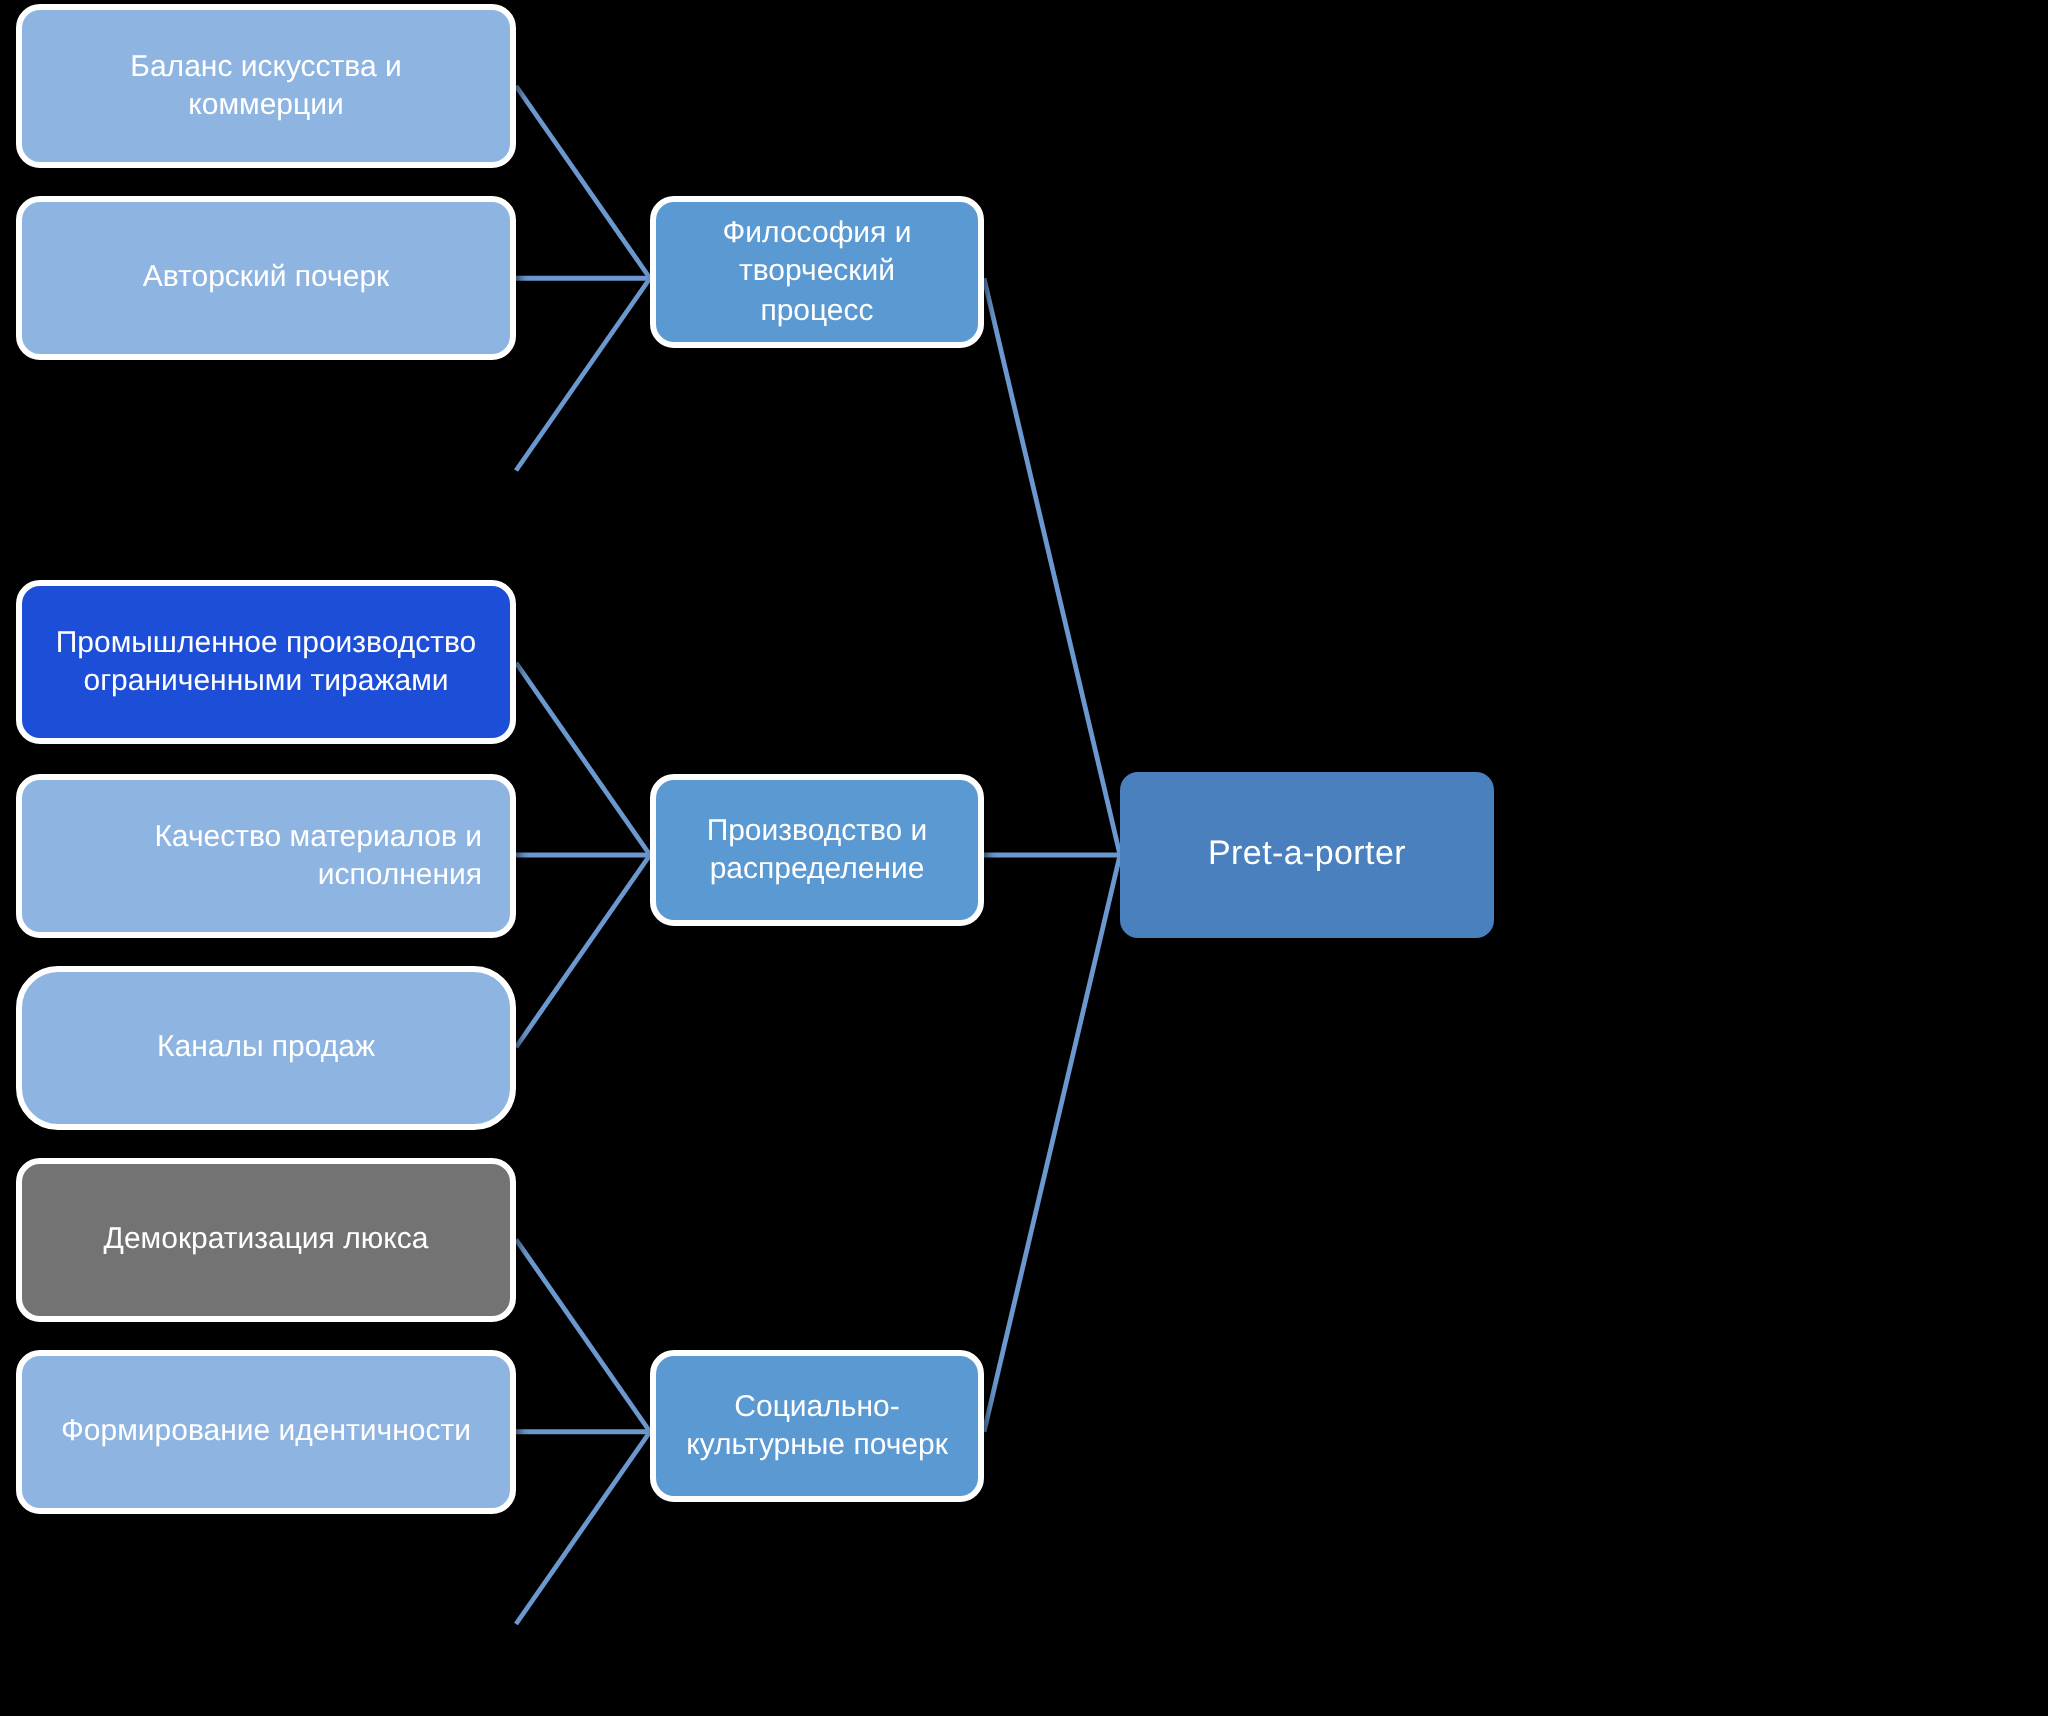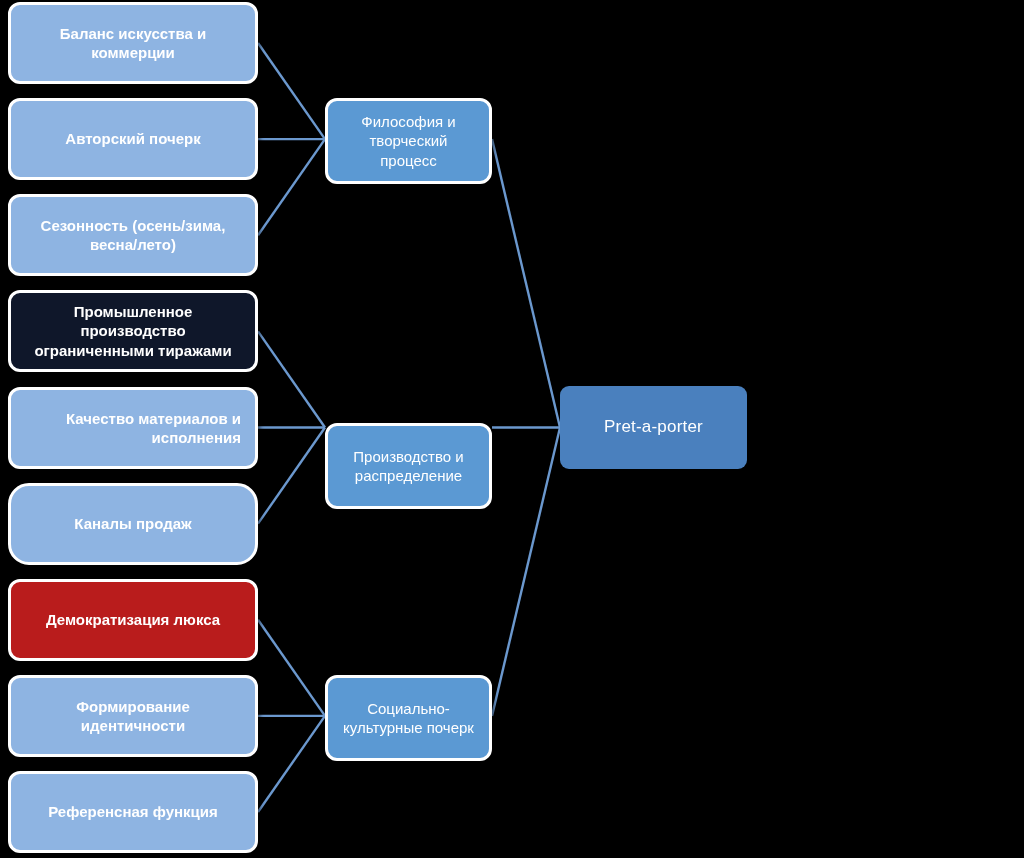--- a/index.html
+++ b/index.html
@@ -33,26 +33,25 @@
     line-height: 1.3;
     padding: 6px 14px;
   }
   .node.leaf {
     left: 8px;
     width: 250px;
     height: 82px;
     border: 3px solid #FFFFFF;
     font-size: 15px;
     box-shadow: 2px 3px 4px rgba(0,0,0,0.55);
-    font-weight: bold;
   }
   .node.category {
     left: 325px;
     width: 167px;
-    height: 86px;
+    height: 76px;
     border: 3px solid #FFFFFF;
     font-size: 15px;
     box-shadow: 2px 3px 4px rgba(0,0,0,0.55);
   }
   .node.root {
     left: 560px;
     width: 187px;
     height: 83px;
     border: none;
     border-radius: 9px;
@@ -76,22 +75,20 @@
       <line x1="492" y1="715.875" x2="560" y2="427.5" stroke="#6B98CE" stroke-width="2.4"></line>
       <line x1="258" y1="619.75" x2="325" y2="715.875" stroke="#6B98CE" stroke-width="2.4"></line>
       <line x1="258" y1="715.875" x2="325" y2="715.875" stroke="#6B98CE" stroke-width="2.4"></line>
       <line x1="258" y1="812" x2="325" y2="715.875" stroke="#6B98CE" stroke-width="2.4"></line>
     </svg>
 
   <div class="node root" id="root-node" style="top: 386px; background: rgb(74, 128, 190);">Pret-a-porter</div>
 <div class="node category" style="top: 98px; background: rgb(91, 153, 211);">Философия и творческий процесс</div>
     <div class="node leaf" style="top: 2px; background: rgb(142, 180, 226);">Баланс искусства и коммерции</div>
     <div class="node leaf" style="top: 98px; background: rgb(142, 180, 226);">Авторский почерк</div>
-    <div class="node leaf" style="top: 194px; background: rgb(142, 180, 226);">Сезонность (осень/зима, весна/лето)</div>
-    <div class="node category" style="top: 387px; background: rgb(91, 153, 211); margin-top: 36px;">Производство и распределение</div>
-    <div class="node leaf" style="top: 290px; background: #0f172a;">Промышленное производство ограниченными тиражами</div>
+    <div class="node category" style="top: 387px; background: rgb(91, 153, 211);">Производство и распределение</div>
+    <div class="node leaf" style="top: 290px; background: #1d4ed8;">Промышленное производство ограниченными тиражами</div>
     <div class="node leaf" style="top: 387px; background: rgb(142, 180, 226); text-align: right;">Качество материалов и исполнения</div>
     <div class="node leaf" style="top: 483px; background: rgb(142, 180, 226); border-radius: 21px;">Каналы продаж</div>
     <div class="node category" style="top: 675px; background: rgb(91, 153, 211);">Социально-культурные почерк</div>
-    <div class="node leaf" style="top: 579px; background: #b91c1c;">Демократизация люкса</div>
+    <div class="node leaf" style="top: 579px; background: #737373;">Демократизация люкса</div>
     <div class="node leaf" style="top: 675px; background: rgb(142, 180, 226);">Формирование идентичности</div>
-    <div class="node leaf" style="top: 771px; background: rgb(142, 180, 226);">Референсная функция</div>
   </div>
 
 </body></html>

